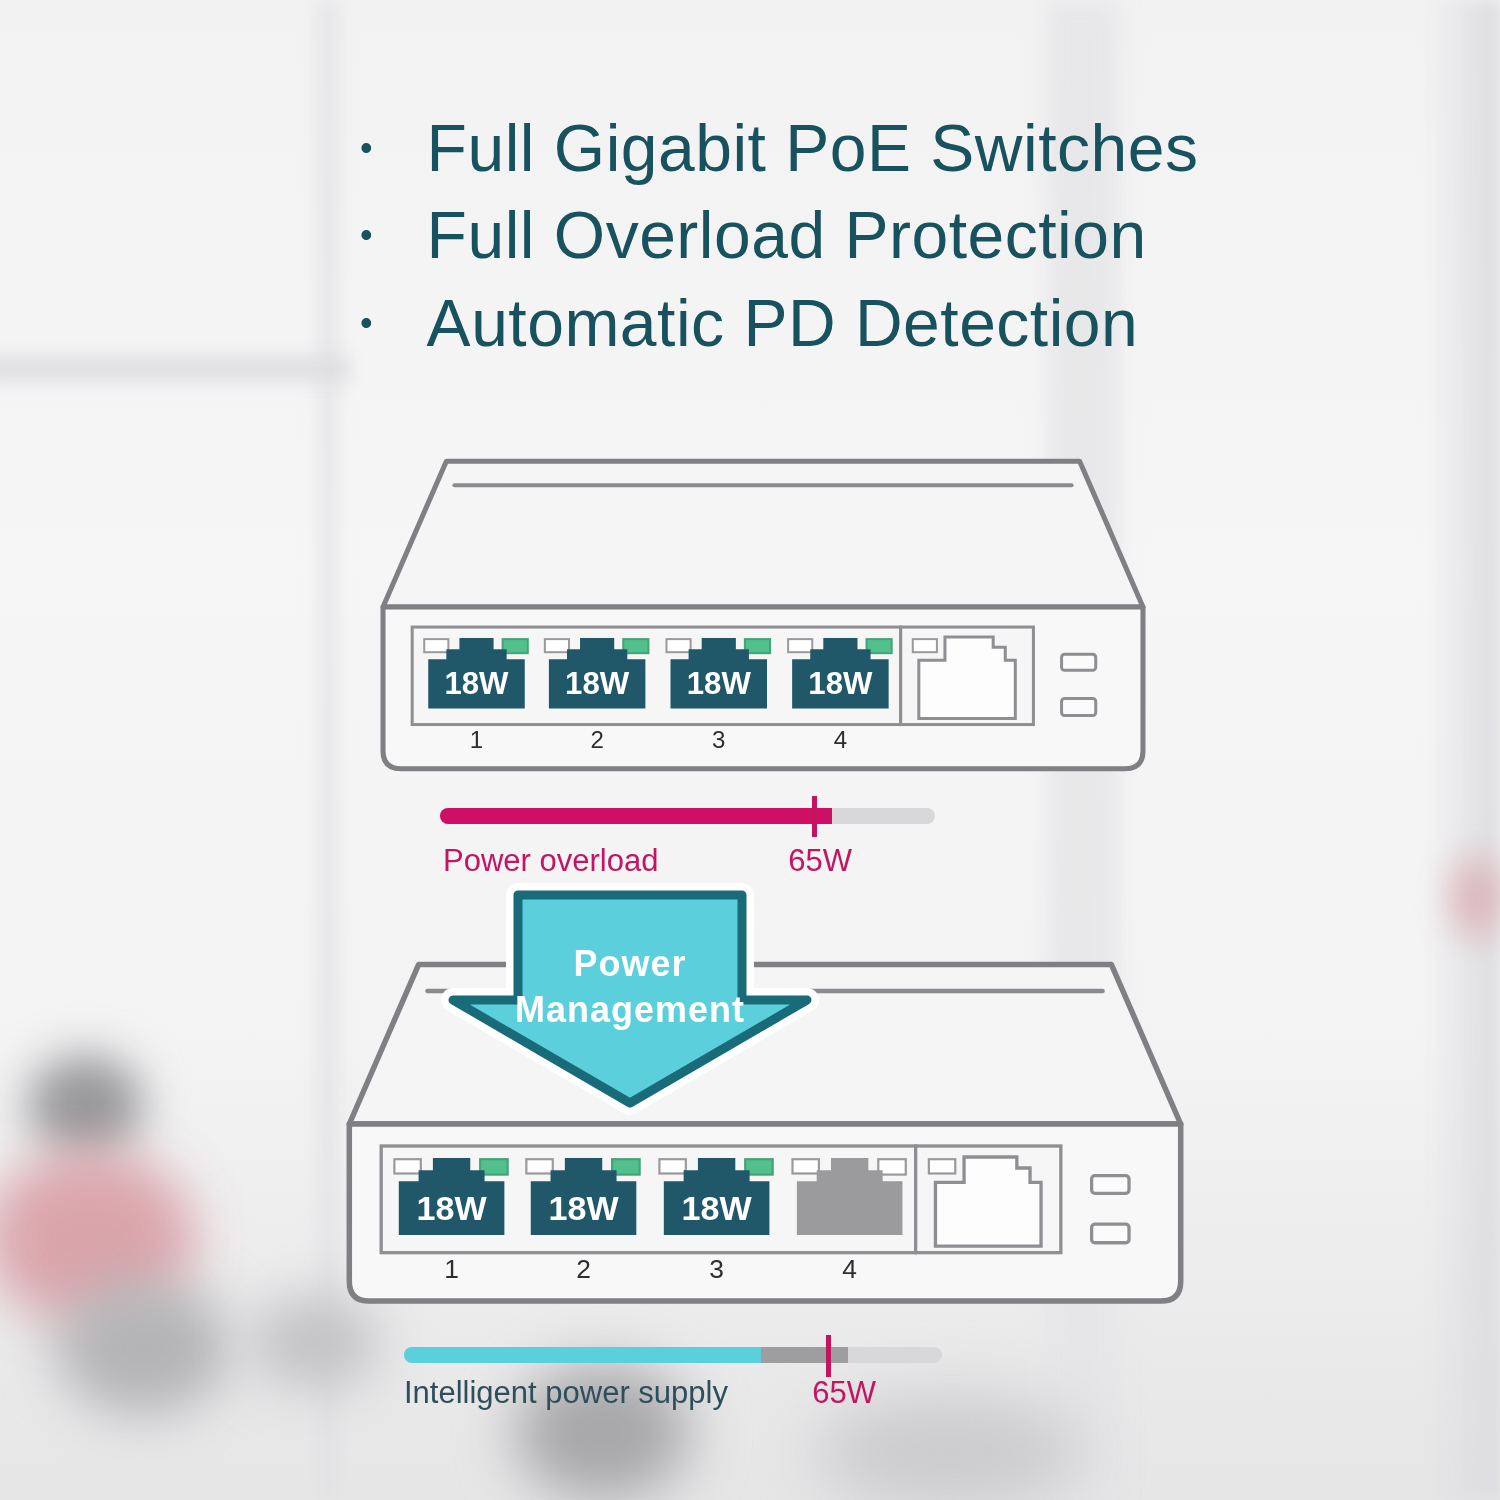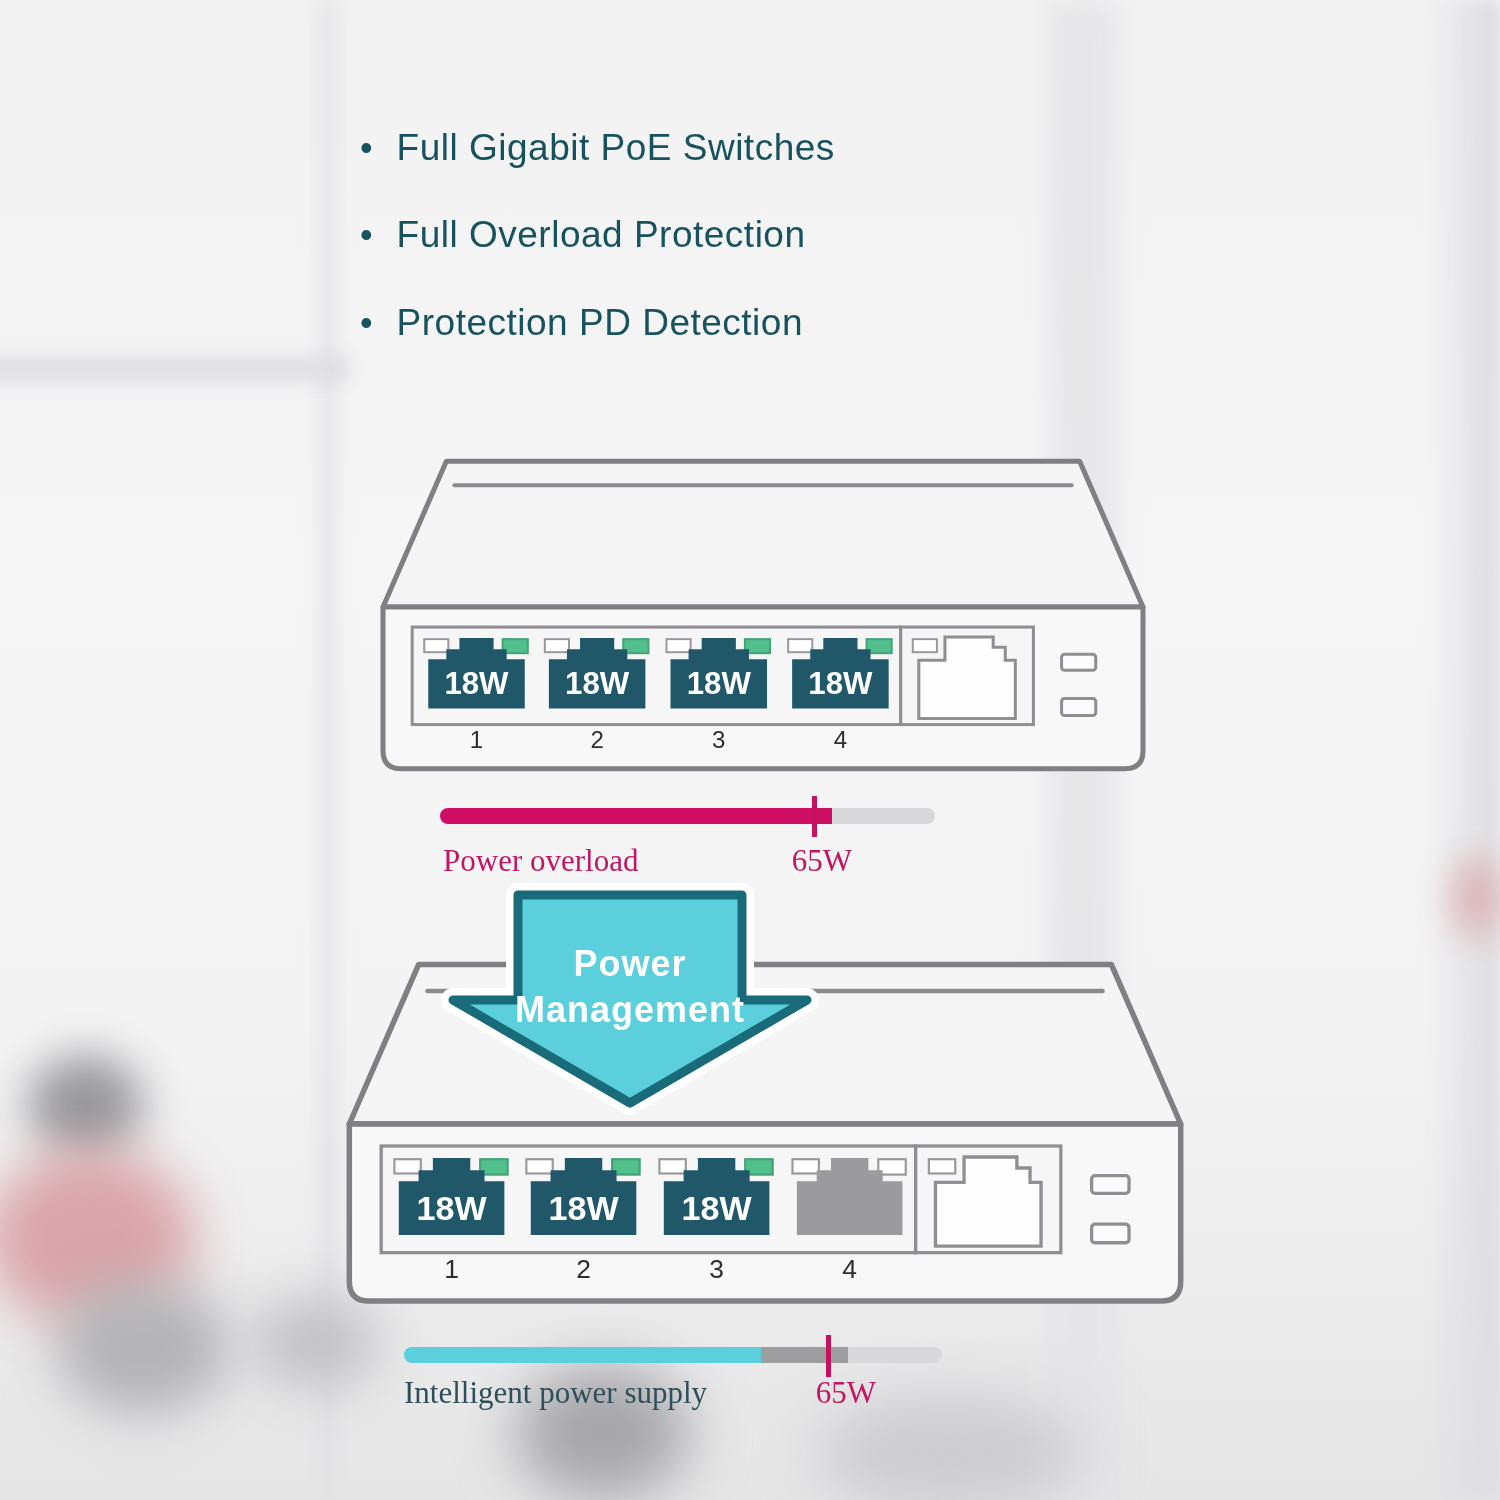--- a/index.html
+++ b/index.html
@@ -7,26 +7,26 @@
     position:relative;width:1500px;height:1500px;overflow:hidden;
     background:linear-gradient(180deg,#f2f2f3 0%,#f6f6f7 38%,#f3f3f4 70%,#e9e9ea 92%,#e6e6e7 100%);
     font-family:"Liberation Sans", sans-serif;
   }
   .blob{position:absolute;border-radius:50%;}
   
   .band{position:absolute;top:0;height:1500px;}
   
   .bullet{position:absolute;left:360px;display:flex;align-items:center;height:62px;}
   .dot{font-size:36px;color:#19525f;margin-right:24px;line-height:62px;}
-  .bullet-text{font-size:37px;color:#19525f;letter-spacing:0.5px;white-space:nowrap;}
+  .bullet-text{font-size:66px;color:#19525f;letter-spacing:0.5px;white-space:nowrap;margin-left:30px;}
   
   .bar{position:absolute;height:16px;border-radius:8px;background:#d8d8da;}
   .bar-seg{position:absolute;top:0;height:16px;}
   .bar-tick{position:absolute;width:5px;background:#c4135f;}
-  .bar-label{position:absolute;font-size:31px;white-space:nowrap;font-family:Liberation Serif, serif;}
+  .bar-label{position:absolute;font-size:31px;white-space:nowrap;}
   .pink{color:#c31562;}
   .tealtxt{color:#2e4f5a;text-align:right;}
   .center{text-align:right;}
   svg{position:absolute;overflow:visible;}
   svg text{font-family:"Liberation Sans", sans-serif;}
   .port-power{font-size:31px;font-weight:bold;fill:#ffffff;}
   .port-num{font-size:24px;fill:#2e2e30;}
   .arrow-text{font-size:36px;font-weight:bold;fill:#ffffff;letter-spacing:1px;}
 </style>
 </head>
@@ -49,21 +49,21 @@
   <div class="bullet" style="top:117px;">
     <span class="dot">•</span>
     <span class="bullet-text">Full Gigabit PoE Switches</span>
   </div>
   <div class="bullet" style="top:204px;">
     <span class="dot">•</span>
     <span class="bullet-text">Full Overload Protection</span>
   </div>
   <div class="bullet" style="top:292px;">
     <span class="dot">•</span>
-    <span class="bullet-text">Protection PD Detection</span>
+    <span class="bullet-text">Automatic PD Detection</span>
   </div>
 
   <svg style="left:380px;top:448px;width:766px;height:338px;" viewBox="0 0 762 330">
     <path d="M66,10 L696,10 L759,155 L3,155 Z" fill="#f5f5f6" stroke="#7f7f84" stroke-width="5" stroke-linejoin="round"></path>
     <line x1="74" y1="34" x2="688" y2="34" stroke="#8b8b8f" stroke-width="4" stroke-linecap="round"></line>
     <path d="M3,155 L759,155 L759,298 Q759,316 741,316 L21,316 Q3,316 3,298 Z" fill="#f8f8f9" stroke="#7f7f84" stroke-width="5" stroke-linejoin="round"></path>
     <rect x="32" y="175" width="486" height="97" fill="#f6f6f7" stroke="#8f8f93" stroke-width="3"></rect>
     <rect x="518" y="175" width="132" height="97" fill="#f6f6f7" stroke="#8f8f93" stroke-width="3"></rect>
 
     <g>

